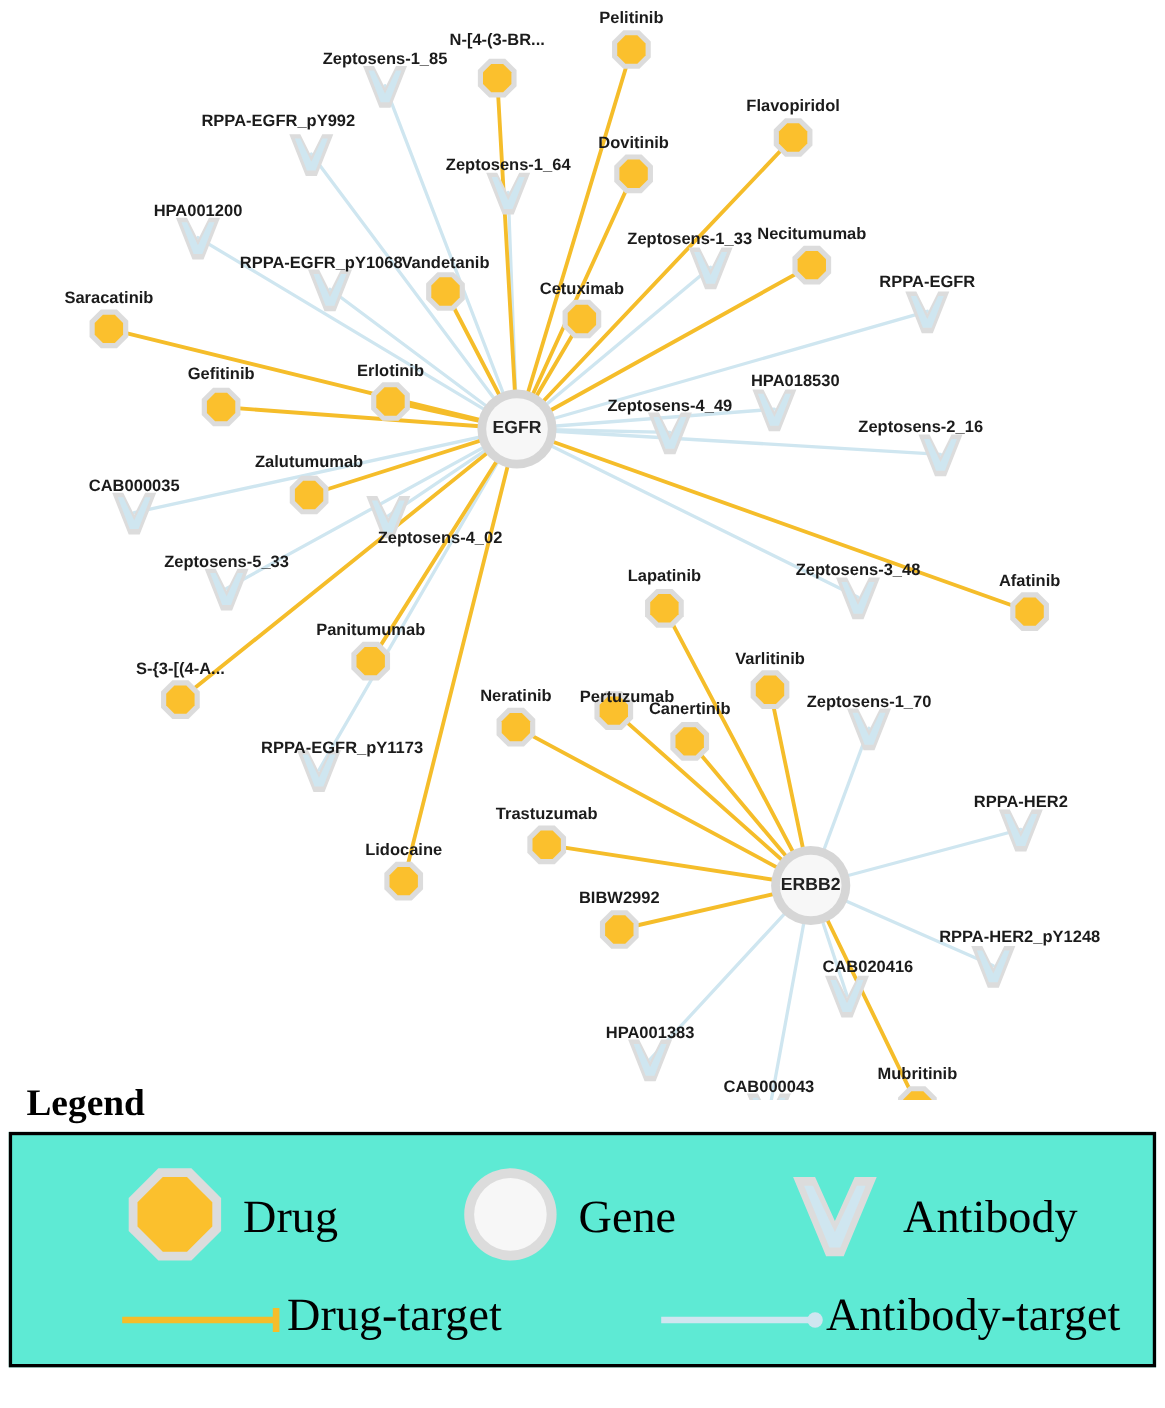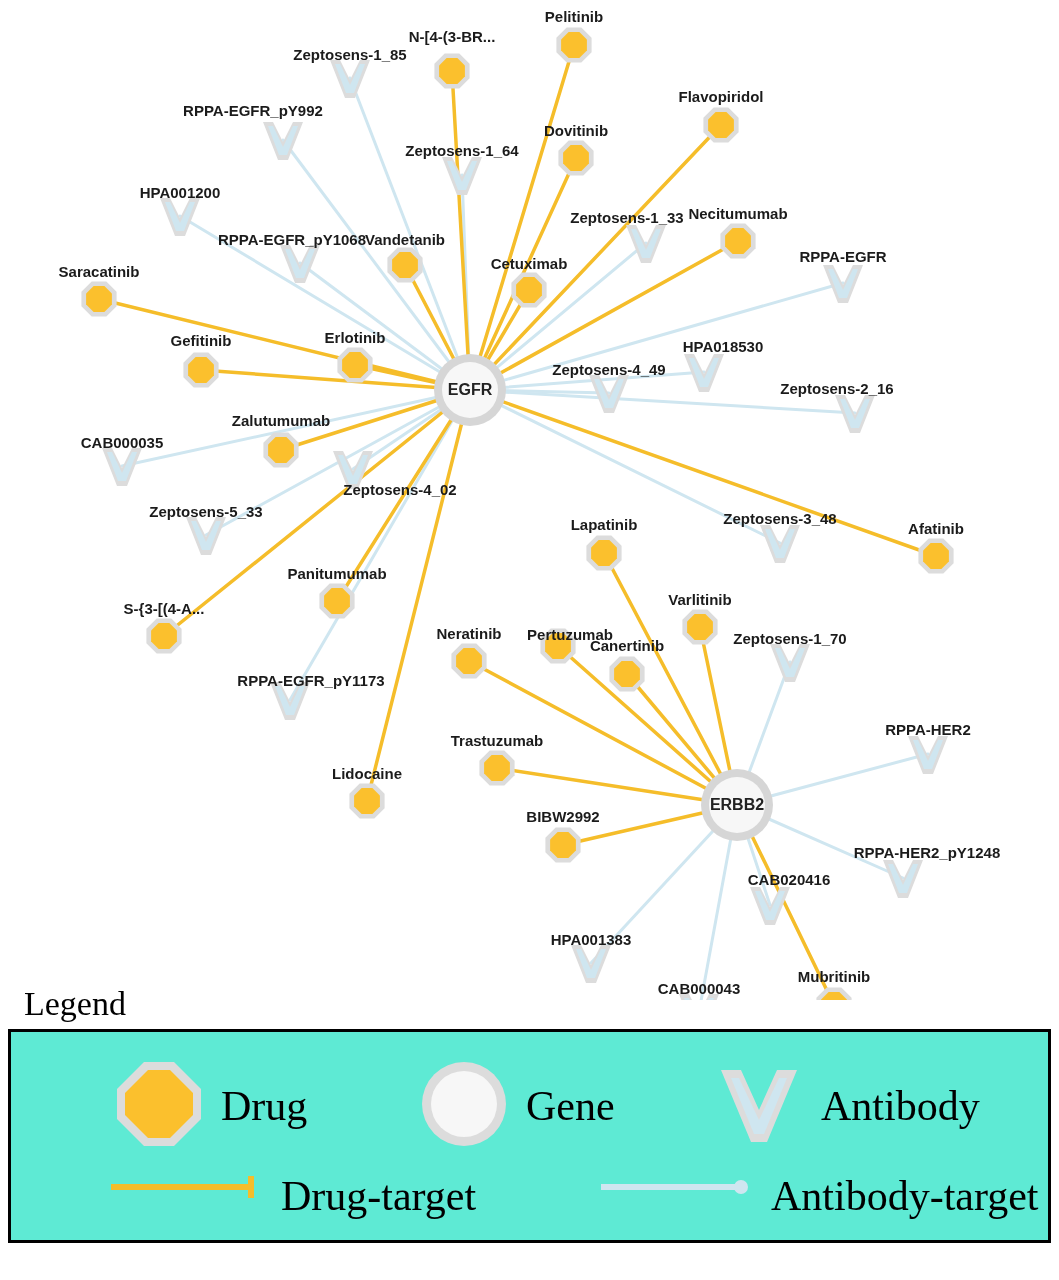--- a/index.html
+++ b/index.html
@@ -42,21 +42,21 @@
   }
   .legend-wrap {
     position: absolute;
     left: 0;
     top: 985px;
     width: 1059px;
   }
   .legend-title {
     font-family: "Liberation Serif", serif;
     font-size: 34px;
-    font-weight: normal;
+    font-weight: bold;
     color: #000;
     margin-left: 24px;
     margin-bottom: 6px;
   }
   .legend-box {
     margin: 0 8px;
     border: 3px solid #000;
     height: 208px;
     position: relative;
     background: #5eead4;
@@ -82,22 +82,22 @@
   .legend-row2 {
     position: absolute;
     top: 140px;
     left: 0;
     width: 100%;
     height: 60px;
   }
   .legend-edge-item {
     position: absolute;
     display: flex;
-    align-items: flex-start;
-    gap: 20px;
+    align-items: flex-end;
+    gap: 0;
   }
 </style>
 </head>
 <body>
 
 <div id="network">
     <svg width="1059" height="1000">
       <line x1="350" y1="78" x2="470" y2="390" stroke="#cfe6f0" stroke-width="3" stroke-linecap="round"></line>
       <line x1="283" y1="140" x2="470" y2="390" stroke="#cfe6f0" stroke-width="3" stroke-linecap="round"></line>
       <line x1="462" y1="175" x2="470" y2="390" stroke="#cfe6f0" stroke-width="3" stroke-linecap="round"></line>

